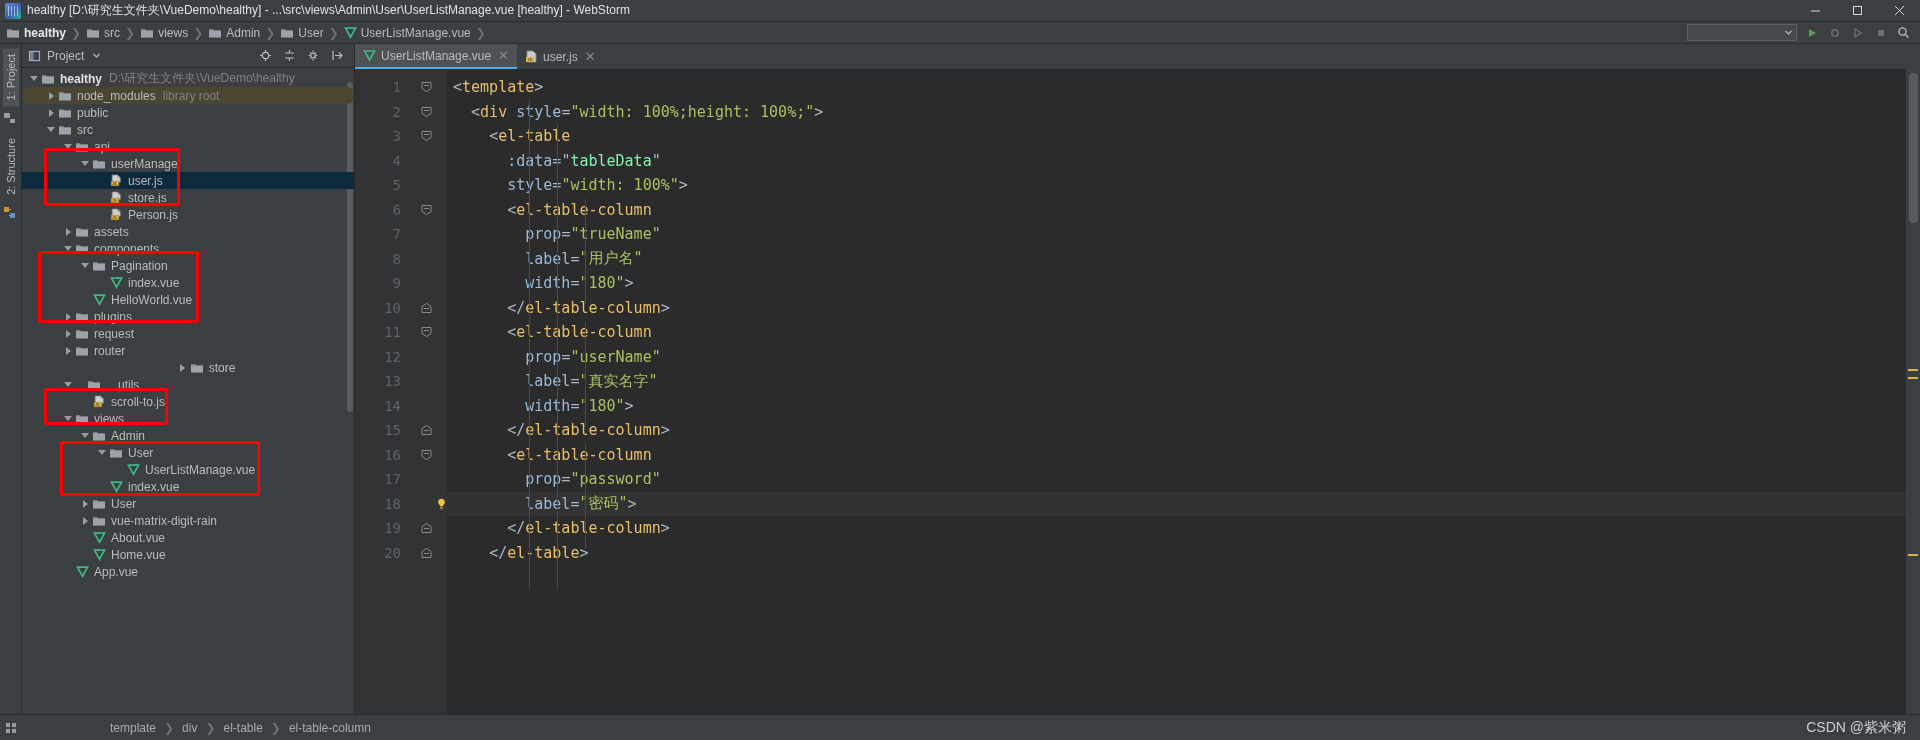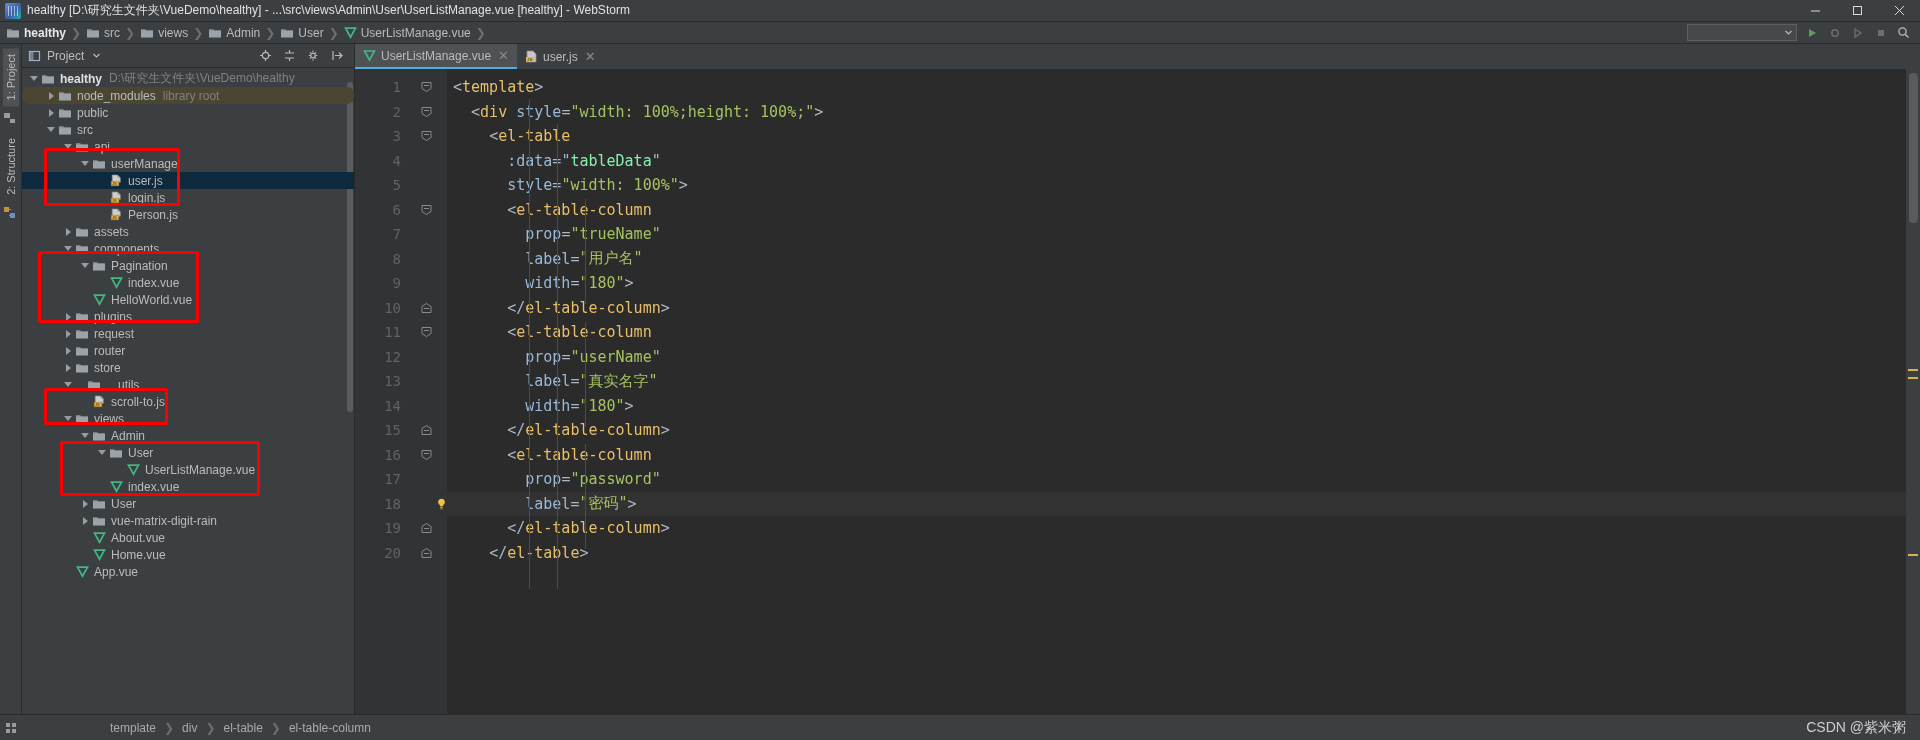--- a/index.html
+++ b/index.html
@@ -448,21 +448,21 @@
           <div class="trow" style="padding-left: 74px;">
             <span class="arrow none"></span>
             <span class="ficon">
               <svg width="13" height="13" viewBox="0 0 13 13">
                 <path d="M2.2 1h5.3l2.8 2.8V8.2H2.2z" fill="#cfcfcf" stroke="#8a8a8a" stroke-width=".7"></path>
                 <path d="M7.5 1v2.8h2.8" fill="#9a9a9a"></path>
                 <rect x="1.2" y="7.2" width="7.6" height="4.6" fill="#e2b44b" stroke="#a8832c" stroke-width=".6"></rect>
                 <text x="2.1" y="10.9" font-size="4" fill="#3a2a00" font-family="Liberation Sans, sans-serif">JS</text>
               </svg>
             </span>
-            <span class="tlabel">login.js</span>
+            <span class="tlabel">store.js</span>
           </div>
           <div class="trow" style="padding-left: 74px;">
             <span class="arrow none"></span>
             <span class="ficon">
               <svg width="13" height="13" viewBox="0 0 13 13">
                 <path d="M2.2 1h5.3l2.8 2.8V8.2H2.2z" fill="#cfcfcf" stroke="#8a8a8a" stroke-width=".7"></path>
                 <path d="M7.5 1v2.8h2.8" fill="#9a9a9a"></path>
                 <rect x="1.2" y="7.2" width="7.6" height="4.6" fill="#e2b44b" stroke="#a8832c" stroke-width=".6"></rect>
                 <text x="2.1" y="10.9" font-size="4" fill="#3a2a00" font-family="Liberation Sans, sans-serif">JS</text>
               </svg>
@@ -552,21 +552,21 @@
               <i></i>
             </span>
             <span class="ficon">
               <svg width="14" height="14" viewBox="0 0 14 14">
                 <path d="M1 3.2h4.2l1.1 1.3H13v7H1z" fill="#8a9299"></path>
                 <path d="M1 4.6h12v6.6H1z" fill="#9aa3aa"></path>
               </svg>
             </span>
             <span class="tlabel">router</span>
           </div>
-          <div class="trow" style="padding-left: 40px;">
+          <div class="trow" style="padding-left: 40px; justify-content: center;">
             <span class="arrow right">
               <i></i>
             </span>
             <span class="ficon">
               <svg width="14" height="14" viewBox="0 0 14 14">
                 <path d="M1 3.2h4.2l1.1 1.3H13v7H1z" fill="#8a9299"></path>
                 <path d="M1 4.6h12v6.6H1z" fill="#9aa3aa"></path>
               </svg>
             </span>
             <span class="tlabel">store</span>

